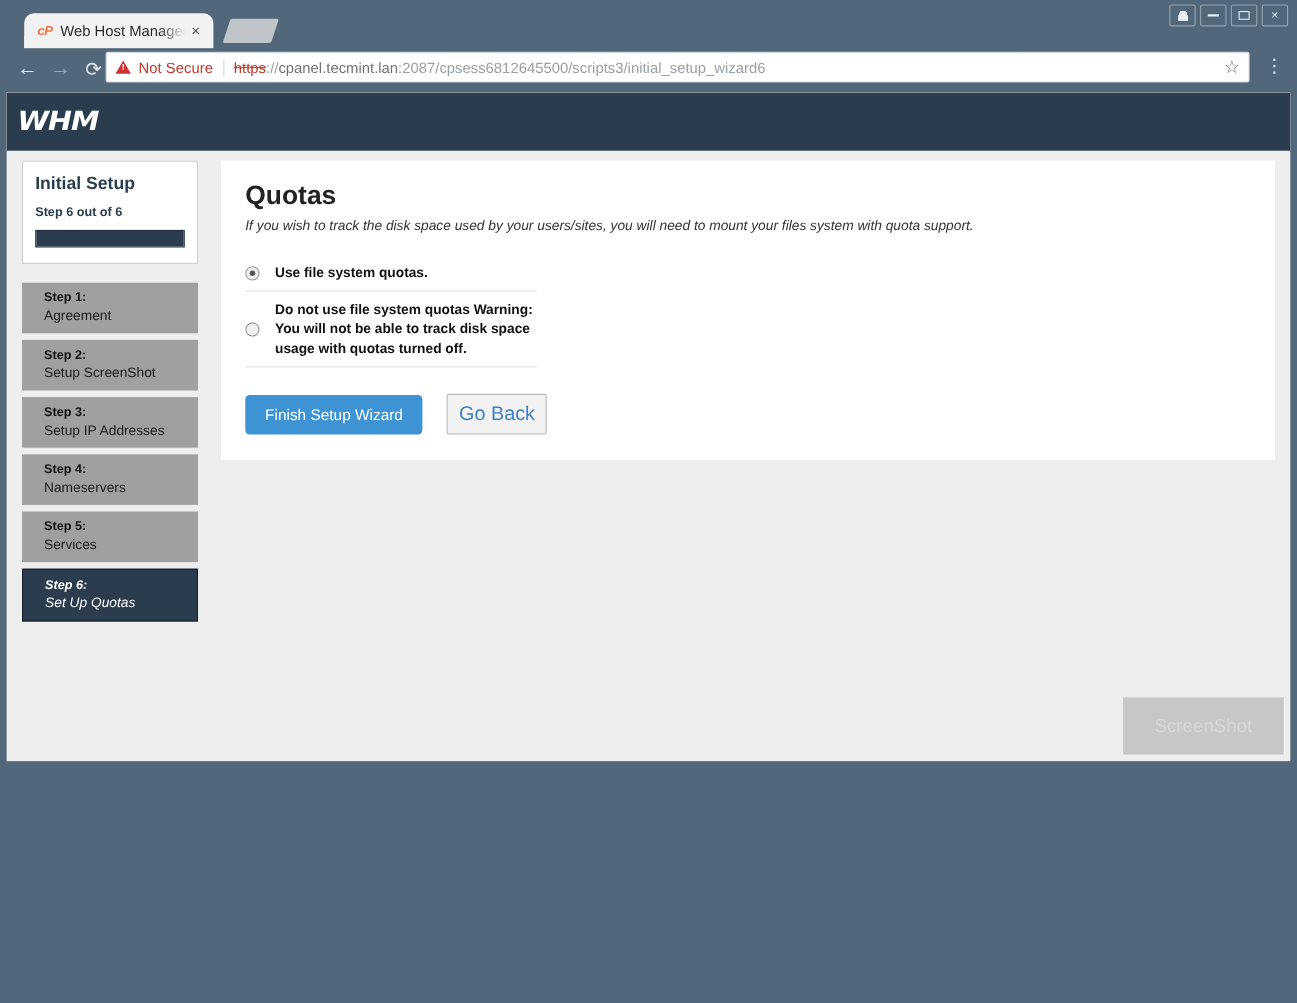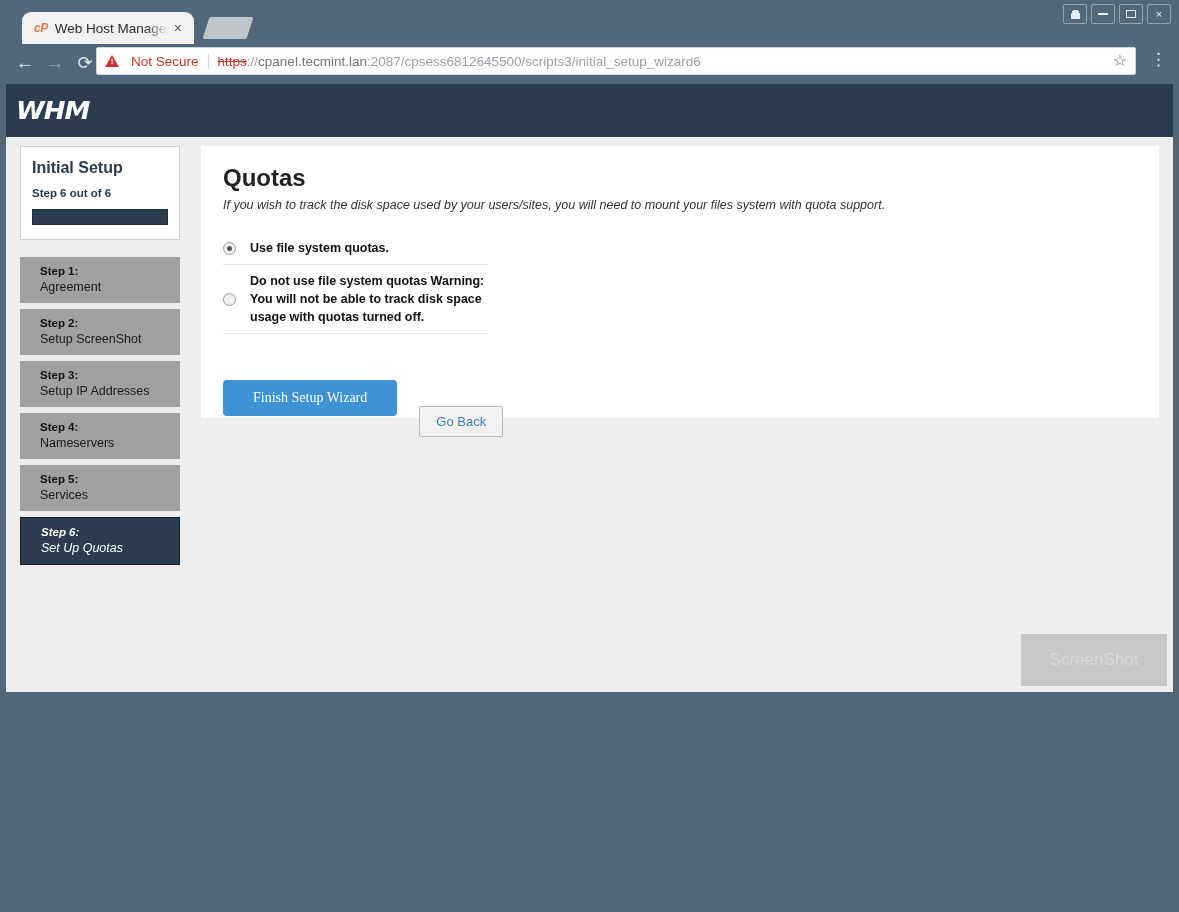--- a/index.html
+++ b/index.html
@@ -104,21 +104,21 @@
   #omnibox {
     position: absolute; left: 96px; top: 47px;
     width: 1040px; height: 28px;
     background: #ffffff;
     border: 1px solid #cfd6da;
     border-radius: 2px;
     display: flex; align-items: center;
     padding: 0 8px;
   }
   #not-secure-group {
-    display: flex; align-items: center; gap: 12px;
+    display: flex; align-items: center; gap: 7px;
     padding-right: 9px;
     border-right: 1px solid #d8d8d8;
     margin-right: 9px;
     justify-content: center;
   }
   #warning-triangle {
     width: 0; height: 0;
     border-left: 7px solid transparent;
     border-right: 7px solid transparent;
     border-bottom: 12px solid #cc3333;
@@ -249,32 +249,31 @@
     font-size: 12.5px; font-weight: bold; color: #111111;
     line-height: 18px;
   }
 
   #button-row { margin-top: 24px; display: flex; align-items: center; gap: 22px; }
   #finish-button {
     background: #3d93d4;
     color: #ffffff;
     font-size: 14px;
     border: none; border-radius: 4px;
-    padding: 10px 30px;
-    font-family: Liberation Serif, serif;
+    padding: 10px 18px;
+    font-family: Liberation Sans, sans-serif;
   }
   #goback-button {
     background: #f2f2f2;
     color: #3d7fc1;
-    font-size: 13px;
+    font-size: 18px;
     border: 1px solid #b9b9b9;
     border-radius: 2px;
-    padding: 7px 16px;
+    padding: 7px 10px;
     font-family: "Liberation Sans", sans-serif;
-    margin-top: 48px;
   }
 
   
   #watermark {
     position: absolute; right: 6px; bottom: 6px;
     width: 146px; height: 52px;
     background: #c7c7c7;
     display: flex; align-items: center; justify-content: center;
     font-size: 17px; color: #d8d8d8;
   }

